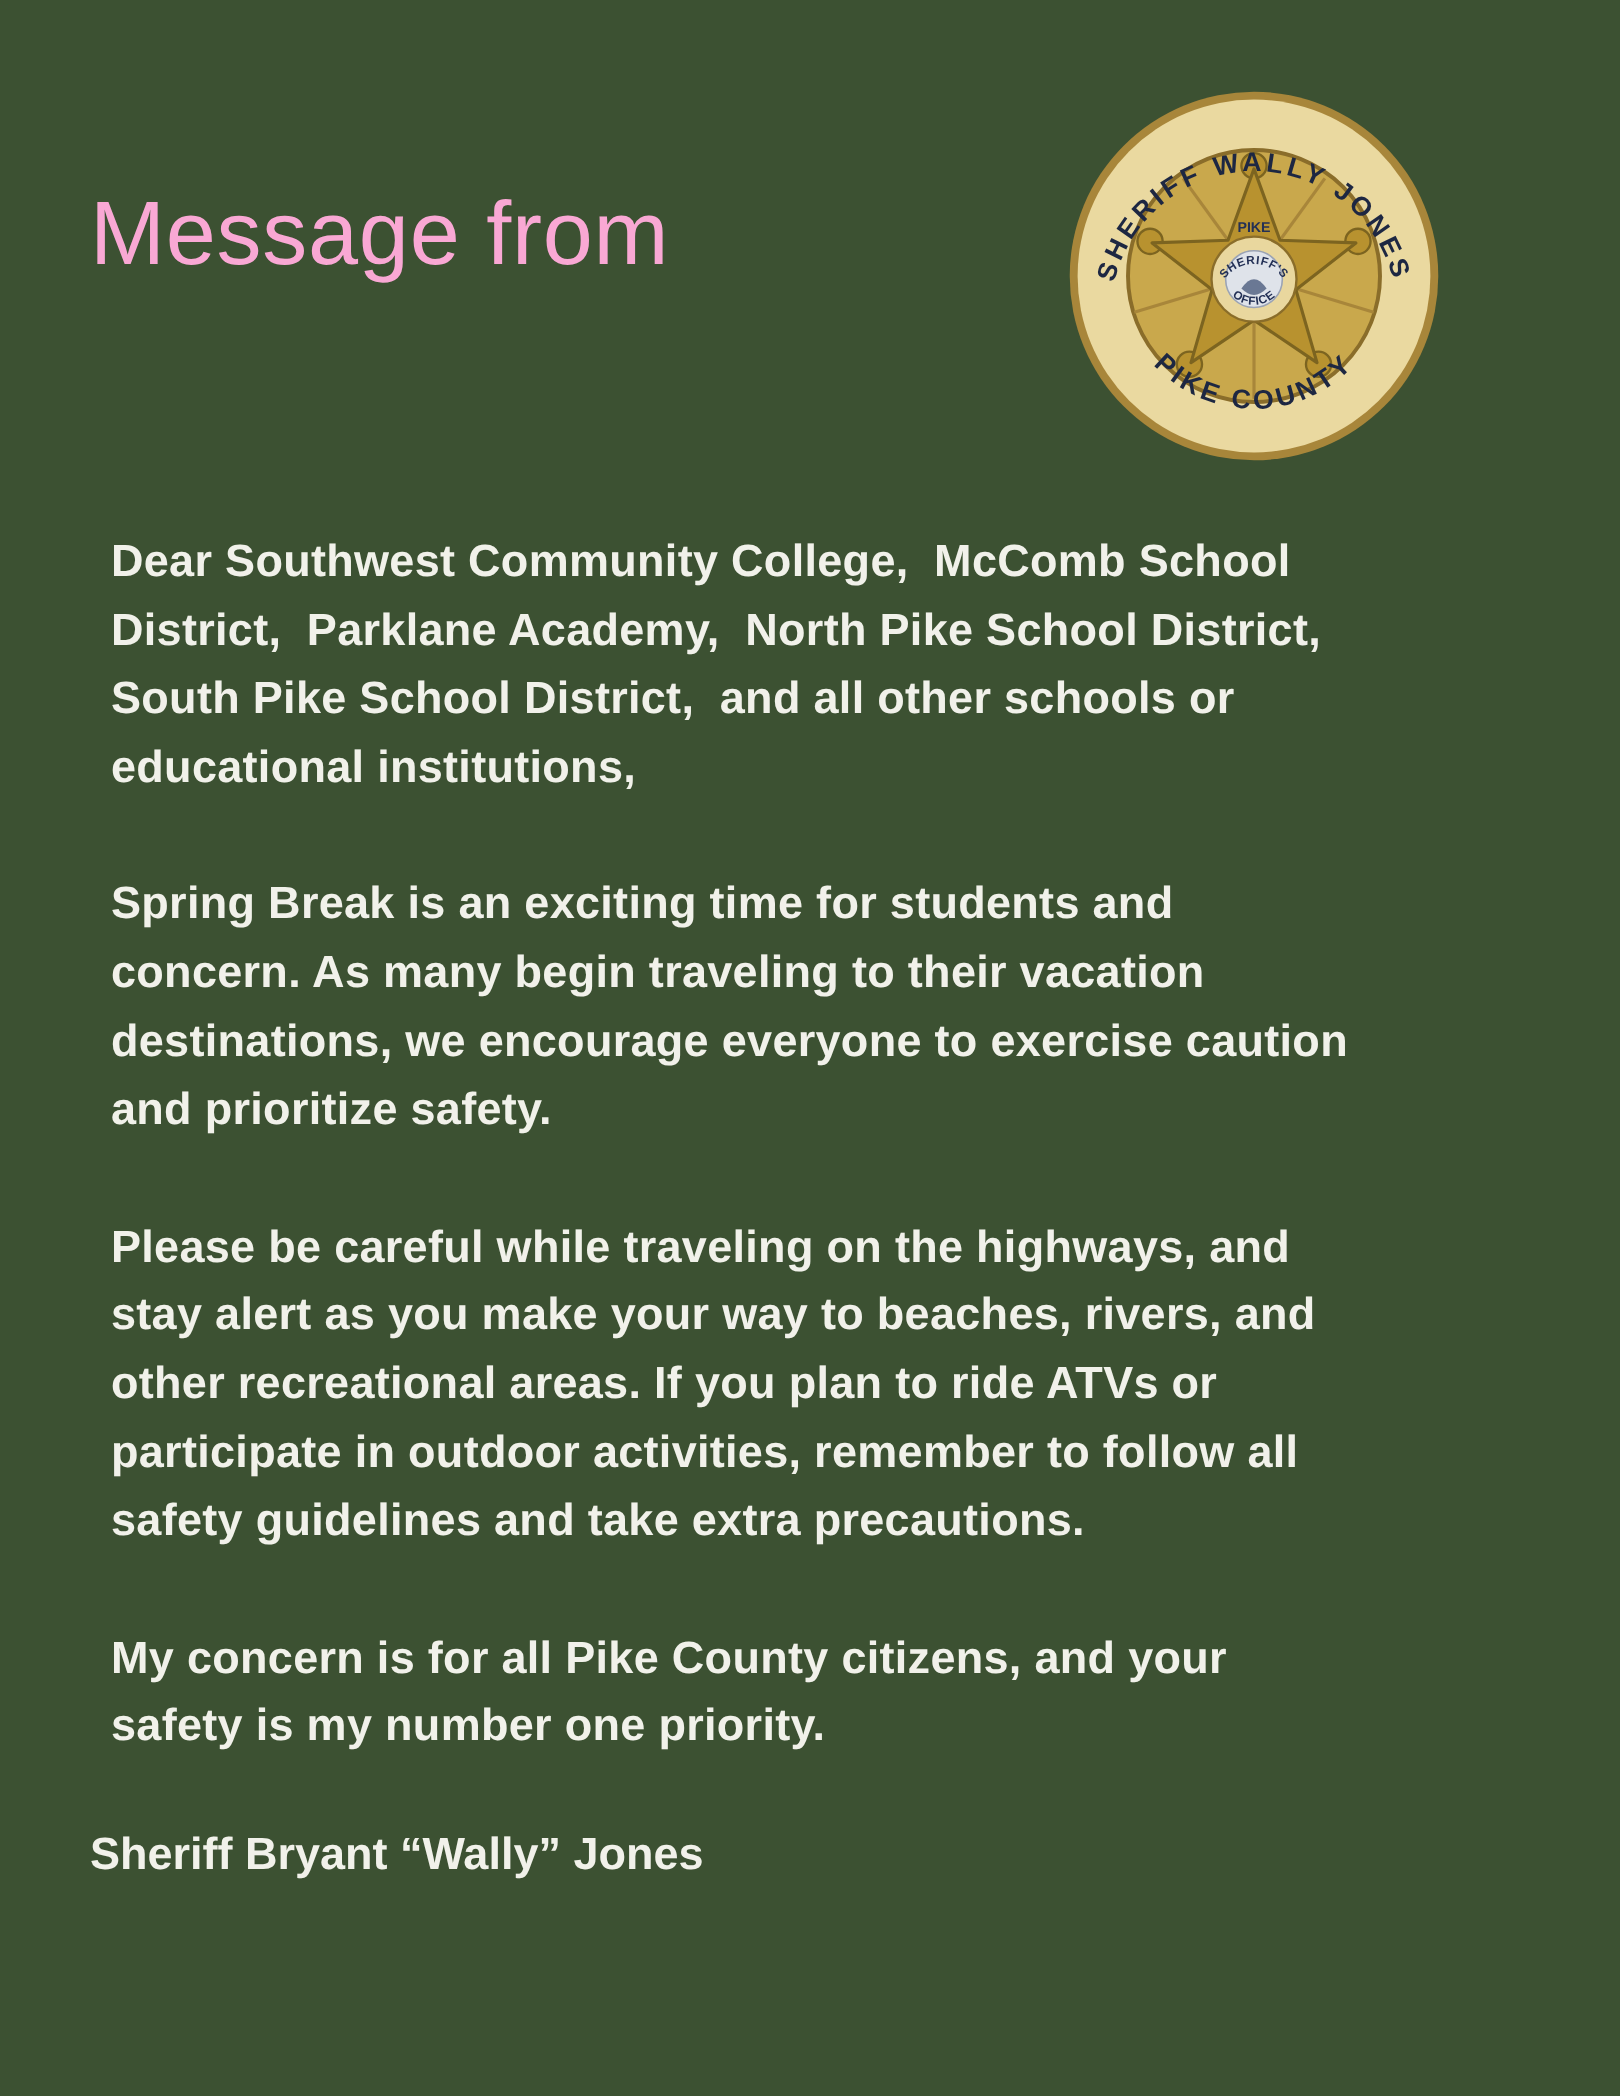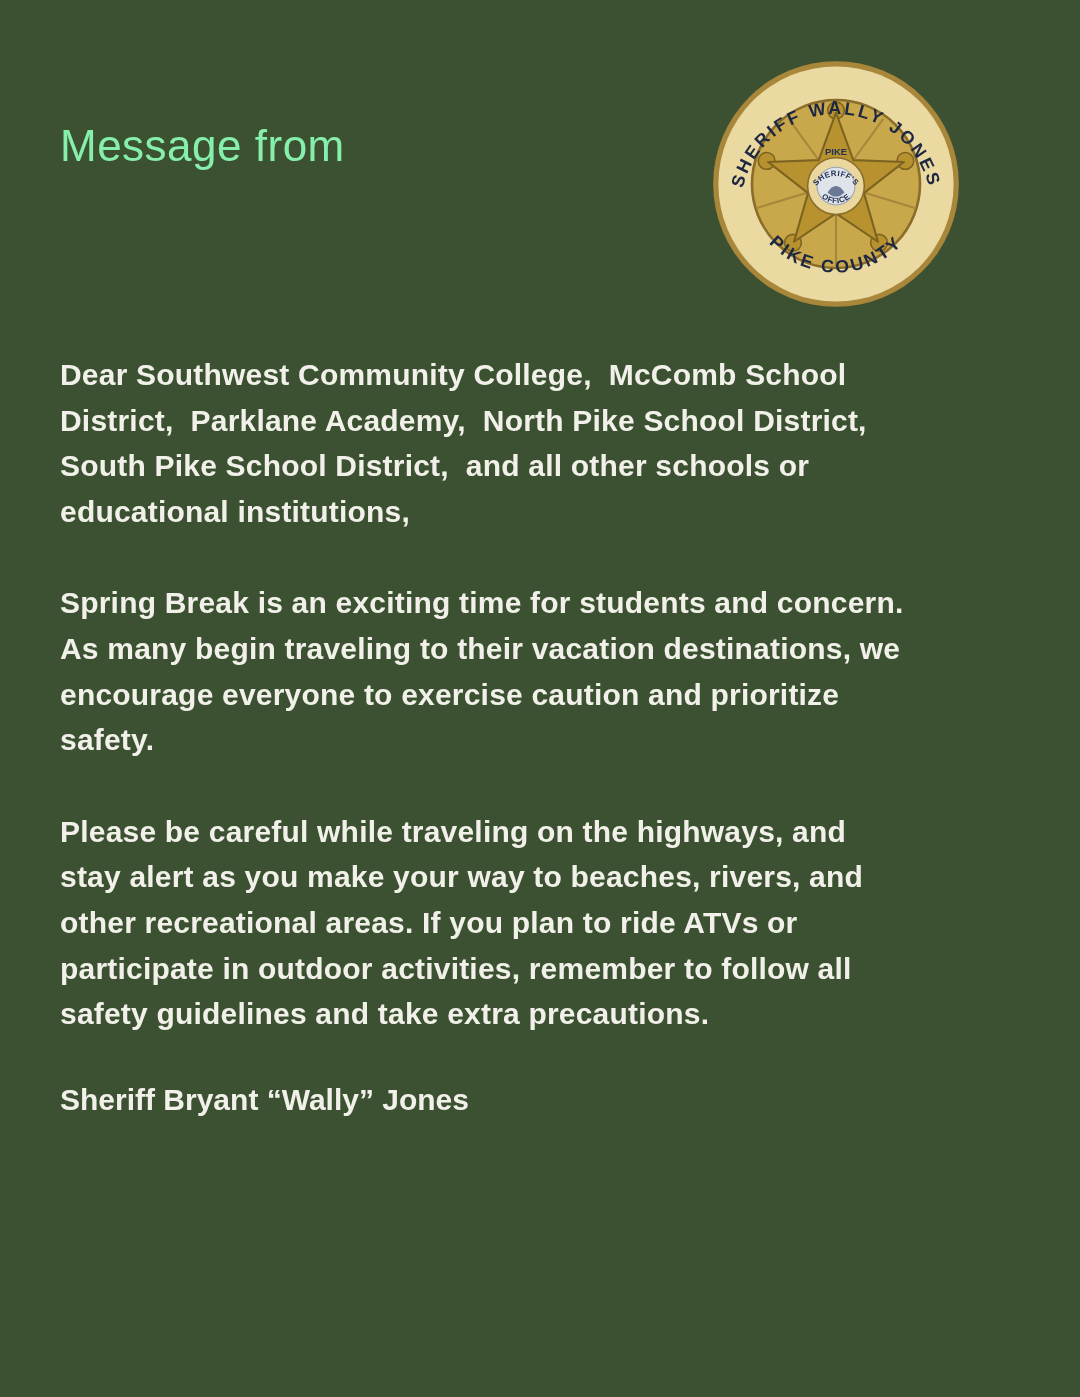--- a/index.html
+++ b/index.html
@@ -23,22 +23,22 @@
     position: absolute;
     top: 58px;
     left: 60px;
     right: 60px;
     display: flex;
     justify-content: space-between;
     align-items: flex-start;
   }
   .title {
     margin: 60px 0 12px 0;
-    color: #86efac;
-    font-size: 44px;
+    color: #f9a8d4;
+    font-size: 60px;
     font-weight: 400;
     line-height: 1.28;
     letter-spacing: 0.5px;
   }
   .badge-wrap {
     width: 252px;
     height: 252px;
     flex: 0 0 auto;
     margin-right: 58px;
   }
@@ -48,21 +48,21 @@
     display: block;
   }
   .letter {
     position: absolute;
     top: 352px;
     left: 60px;
     width: 850px;
     color: #f1f1ea;
   }
   .letter p {
-    margin: 0 0 46px 0;
+    margin: 0 0 46px 14px;
     font-size: 30px;
     font-weight: 700;
     line-height: 1.52;
     letter-spacing: 0.2px;
     white-space: pre-wrap;
   }
   .signature {
     font-size: 30px;
     font-weight: 700;
     color: #f1f1ea;
@@ -146,16 +146,17 @@
           <textPath href="#arcBottom" startOffset="50%" text-anchor="middle">PIKE COUNTY</textPath>
         </text>
       </svg>
     </div>
   </div>
 
   <div class="letter">
     <p>Dear Southwest Community College,  McComb School District,  Parklane Academy,  North Pike School District,  South Pike School District,  and all other schools or educational institutions,</p>
     <p>Spring Break is an exciting time for students and concern. As many begin traveling to their vacation destinations, we encourage everyone to exercise caution and prioritize safety.</p>
     <p>Please be careful while traveling on the highways, and stay alert as you make your way to beaches, rivers, and other recreational areas. If you plan to ride ATVs or participate in outdoor activities, remember to follow all safety guidelines and take extra precautions.</p>
+    <p>My concern is for all Pike County citizens, and your safety is my number one priority.</p>
     <div class="signature">Sheriff Bryant “Wally” Jones</div>
   </div>
 
 </div>
 
 </body></html>

